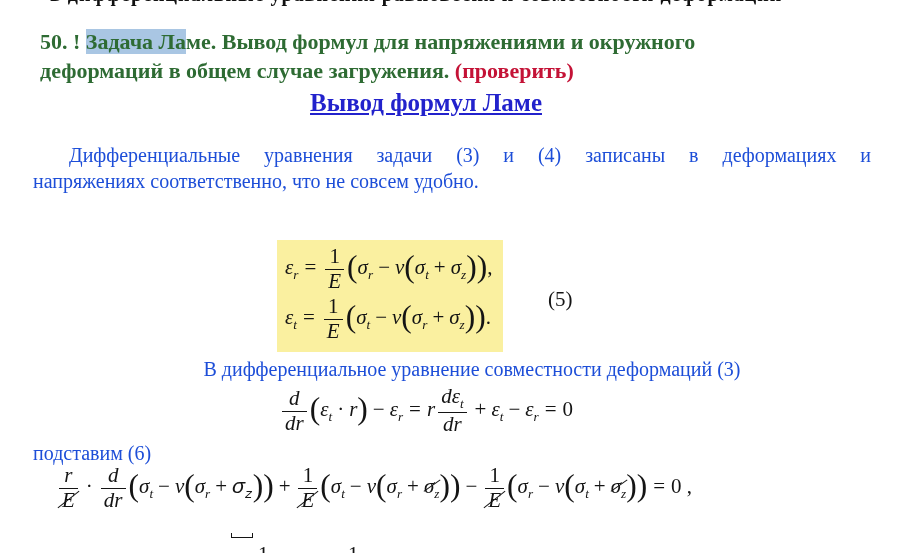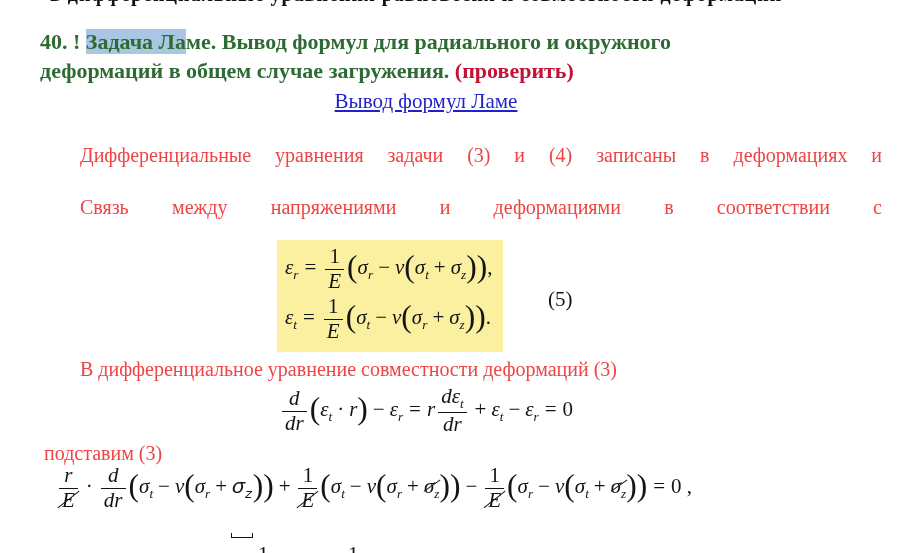--- a/index.html
+++ b/index.html
@@ -20,28 +20,28 @@
     white-space:nowrap;letter-spacing:1px;color:#111;}
 
   
   .heading{left:40px;top:27px;width:848px;font-size:22px;font-weight:700;
     line-height:29px;color:var(--green);}
   .heading .sel{background:var(--sel);text-align:center;}
   .heading .red{color:var(--red);}
 
   
   .linkline{left:0;top:89px;width:852px;text-align:center;}
-  .doclink{font-size:21px;font-weight:400;color:var(--blue);
+  .doclink{font-size:25px;font-weight:700;color:var(--blue);
     text-decoration:underline;cursor:pointer;}
 
   
-  .para{left:44px;width:838px;font-size:20px;line-height:26px;color:#ef4444;}
+  .para{left:33px;width:838px;font-size:20px;line-height:26px;color:#1d4ed8;}
   .p1{top:142px;} .p2{top:194px;} .p3{top:356px;width:842px;} .p4{top:440px;}
   .jline{text-align:justify;text-align-last:justify;}
-  .ind{text-indent:36px;}
+  .ind{text-indent:36px;text-align:center;}
 
   
   .eq{font-size:21px;white-space:nowrap;color:var(--ink);}
   .eq .it, .eq sub{font-style:italic;}
   .eq sub{font-size:63%;}
   .fr{display:inline-block;text-align:center;vertical-align:middle;margin:0 3px;}
   .fr>span{display:block;line-height:1.12;padding:0 3px;position:relative;}
   .fr .de{border-top:1.45px solid var(--ink);}
   .p{font-size:150%;vertical-align:middle;position:relative;top:-2px;font-style:normal;}
   .op{margin:0 5px;} .eqs{margin:0 6px;}
@@ -73,54 +73,54 @@
 
   
   .frag{font-size:21px;} .f1{left:258px;top:542px;} .f2{left:348px;top:542px;}
 </style>
 </head>
 <body>
 
 <div class="abs topclip">в дифференциальные уравнения равновесия и совместности деформаций</div>
 
 <div class="abs heading">
-  <span>40. ! </span><span class="sel">Задача Ла</span><span>ме. Вывод формул для радиального и окружного</span><br>
+  <span>50. ! </span><span class="sel">Задача Ла</span><span>ме. Вывод формул для напряжениями и окружного</span><br>
   <span>деформаций в общем случае загружения.</span>
   <span class="red">(проверить)</span>
 </div>
 
 <div class="abs linkline">
   <span class="doclink">Вывод формул Ламе</span>
 </div>
 
 <div class="abs para p1">
   <div class="jline ind">Дифференциальные уравнения задачи (3) и (4) записаны в деформациях и</div>
+  <div>напряжениях соответственно, что не совсем удобно.</div>
 </div>
 
 <div class="abs para p2">
-  <div class="jline ind">Связь между напряжениями и деформациями в соответствии с</div>
 </div>
 
 <div class="abs ybox eq">
   <div class="eqrow">
     <span class="it">ε</span><sub>r</sub><span class="eqs">=</span><span class="fr"><span class="nu">1</span><span class="de it">E</span></span><span class="p">(</span><span class="it">σ</span><sub>r</sub><span class="op">−</span><span class="it">v</span><span class="p">(</span><span class="it">σ</span><sub>t</sub><span class="op">+</span><span class="it">σ</span><sub>z</sub><span class="p">)</span><span class="p">)</span><span>,</span>
   </div>
   <div class="eqrow">
     <span class="it">ε</span><sub>t</sub><span class="eqs">=</span><span class="fr"><span class="nu">1</span><span class="de it">E</span></span><span class="p">(</span><span class="it">σ</span><sub>t</sub><span class="op">−</span><span class="it">v</span><span class="p">(</span><span class="it">σ</span><sub>r</sub><span class="op">+</span><span class="it">σ</span><sub>z</sub><span class="p">)</span><span class="p">)</span><span>.</span>
   </div>
 </div>
 <div class="abs eq eq5label">(5)</div>
 
 <div class="abs para p3 ind">В дифференциальное уравнение совместности деформаций (3)</div>
 
 <div class="abs eq eqcompat">
   <span class="fr"><span class="nu it">d</span><span class="de it">dr</span></span><span class="p">(</span><span class="it">ε</span><sub>t</sub><span class="op">·</span><span class="it">r</span><span class="p">)</span><span class="op">−</span><span class="it">ε</span><sub>r</sub><span class="eqs">=</span><span class="it">r</span><span class="fr"><span class="nu"><span class="it">d</span><span class="it">ε</span><sub>t</sub></span><span class="de it">dr</span></span><span class="op">+</span><span class="it">ε</span><sub>t</sub><span class="op">−</span><span class="it">ε</span><sub>r</sub><span class="eqs">=</span><span>0</span>
 </div>
 
-<div class="abs para p4">подставим (3)</div>
+<div class="abs para p4">подставим (6)</div>
 
 <div class="abs eq eqbig">
   <span class="fr"><span class="nu it">r</span><span class="de it xe">E</span></span><span class="op">·</span><span class="fr"><span class="nu it">d</span><span class="de it">dr</span></span><span class="p">(</span><span class="it">σ</span><sub>t</sub><span class="op">−</span><span class="it">v</span><span class="p">(</span><span class="it">σ</span><sub>r</sub><span class="op">+</span><span class="ub"><span class="it">σ</span><sub>z</sub><span class="ubk"></span><span class="ubl">const</span></span><span class="p">)</span><span class="p">)</span><span class="op">+</span><span class="fr"><span class="nu">1</span><span class="de it xe">E</span></span><span class="p">(</span><span class="it">σ</span><sub>t</sub><span class="op">−</span><span class="it">v</span><span class="p">(</span><span class="it">σ</span><sub>r</sub><span class="op">+</span><span class="xs"><span class="it">σ</span><sub>z</sub></span><span class="p">)</span><span class="p">)</span><span class="op">−</span><span class="fr"><span class="nu">1</span><span class="de it xe">E</span></span><span class="p">(</span><span class="it">σ</span><sub>r</sub><span class="op">−</span><span class="it">v</span><span class="p">(</span><span class="it">σ</span><sub>t</sub><span class="op">+</span><span class="xs"><span class="it">σ</span><sub>z</sub></span><span class="p">)</span><span class="p">)</span><span class="eqs">=</span><span>0</span>
   <span>,</span>
 </div>
 
 <span class="abs frag f1">1</span>
 <span class="abs frag f2">1</span>
 
 </body></html>

